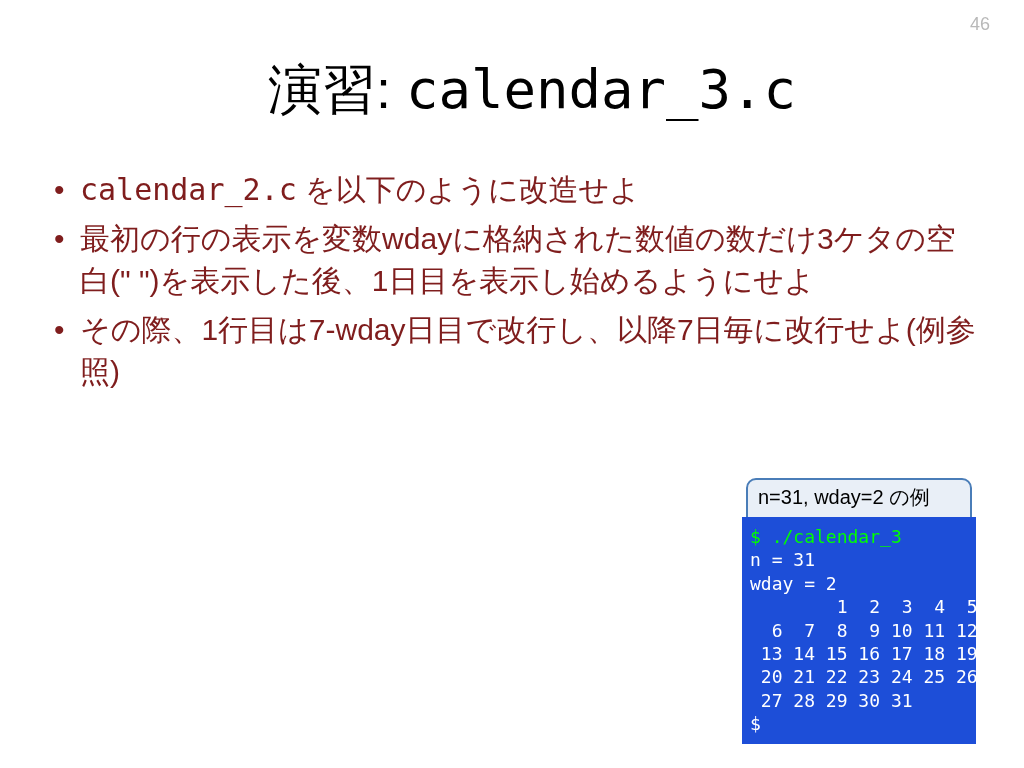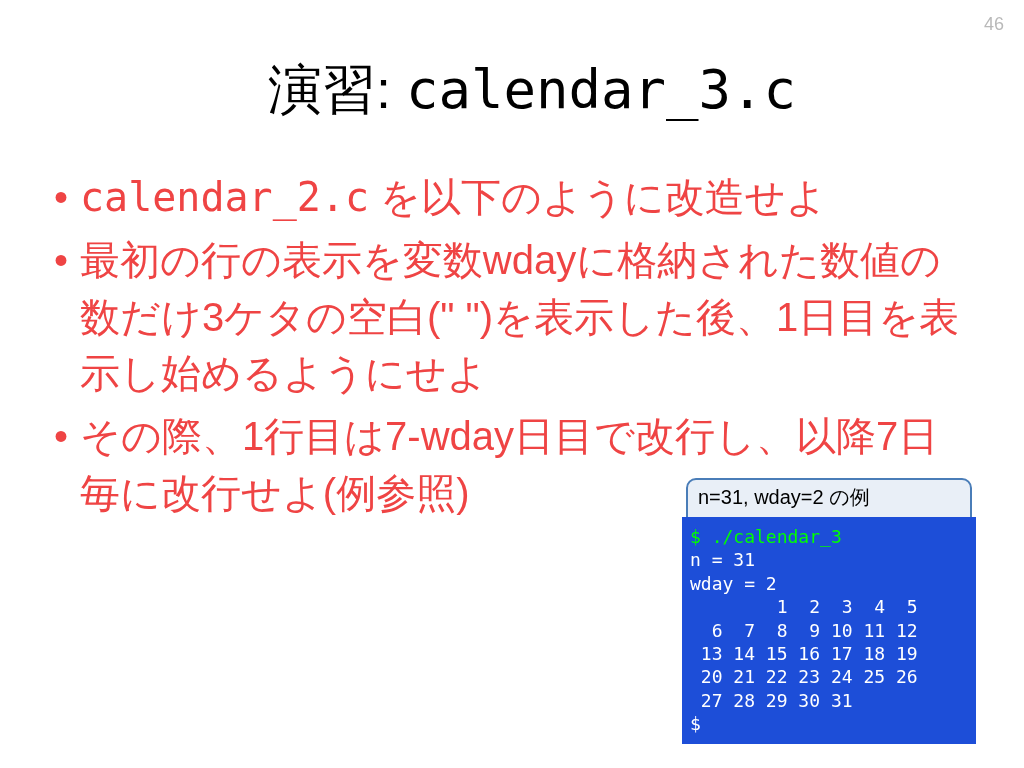--- a/index.html
+++ b/index.html
@@ -7,21 +7,21 @@
     width: 1024px;
     height: 768px;
     background: #fff;
     font-family: "Meiryo", "Hiragino Kaku Gothic Pro", sans-serif;
     position: relative;
     overflow: hidden;
   }
   .page-number {
     position: absolute;
     top: 14px;
-    right: 20px;
+    right: 34px;
     color: #b9b9b9;
     font-size: 18px;
   }
   .slide-title {
     text-align: center;
     font-size: 54px;
     font-weight: 400;
     color: #000;
     margin-top: 54px;
     margin-bottom: 42px;
@@ -31,41 +31,41 @@
   .slide-title .mono {
     font-family: "Consolas", "Menlo", monospace;
   }
   .content {
     padding: 0 48px;
   }
   ul {
     list-style: none;
   }
   li {
-    font-size: 40px;
+    font-size: 30px;
     line-height: 1.42;
-    color: #ef4444;
+    color: #7f1d1d;
     margin-bottom: 6px;
     padding-left: 32px;
     position: relative;
   }
   li::before {
     content: "•";
     position: absolute;
     left: 6px;
     top: 0;
   }
   .mono-inline {
     font-family: "Consolas", "Menlo", monospace;
   }
   .example-box {
     position: absolute;
     right: 48px;
     top: 478px;
-    width: 294px;
+    width: 234px;
   }
   .example-label {
     border: 2px solid #4a7db8;
     border-radius: 10px;
     background: #e9eff7;
     padding: 4px 10px 18px 10px;
     font-size: 20px;
     color: #000;
     position: relative;
     z-index: 1;

